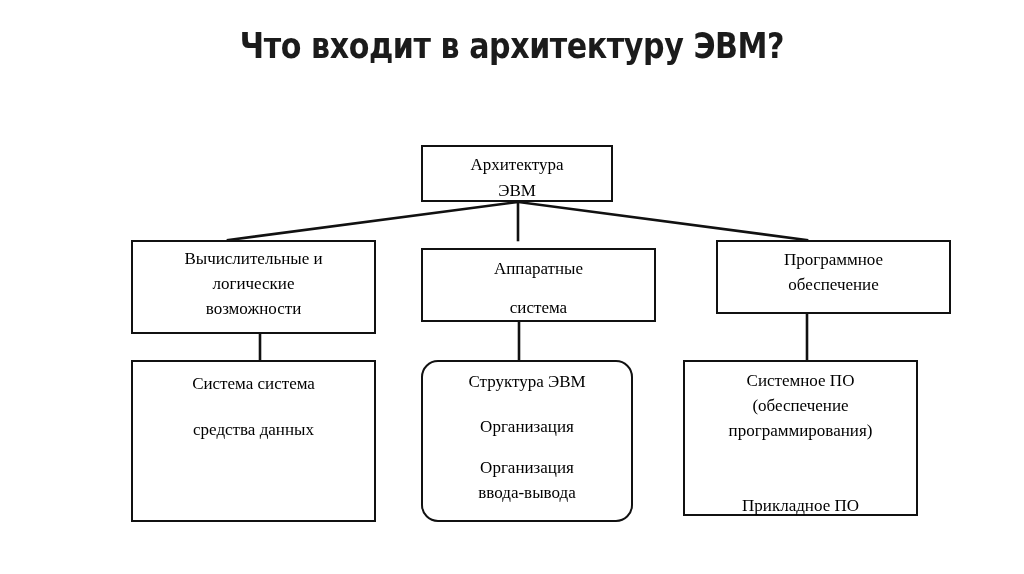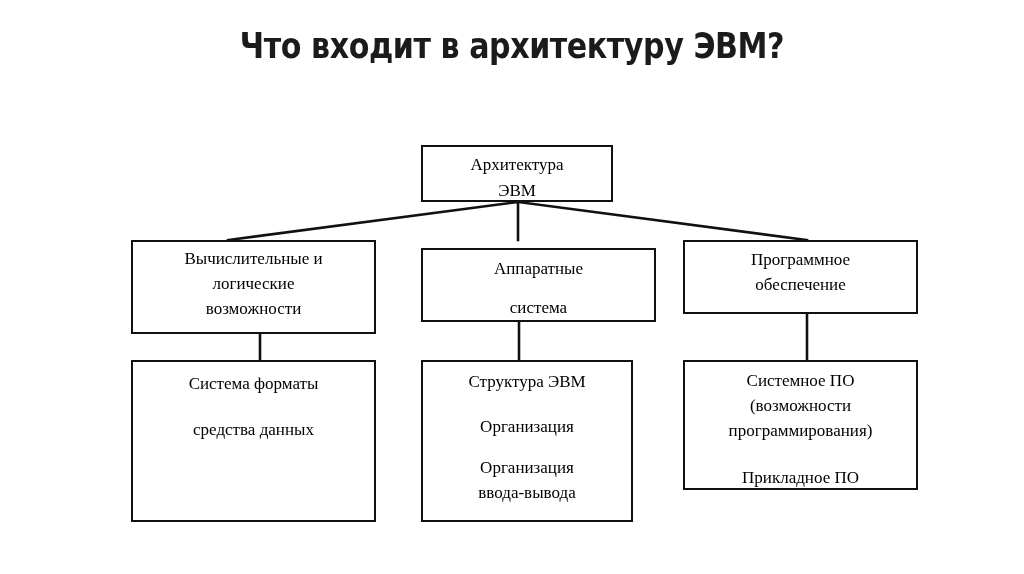--- a/index.html
+++ b/index.html
@@ -94,21 +94,21 @@
   #node-hardware {
     left: 421px;
     top: 240px;
     width: 235px;
     height: 74px;
     justify-content: space-between;
     padding-top: 6px;
     margin-top: 8px;
   }
   #node-software {
-    left: 683px;
+    left: 716px;
     top: 240px;
     width: 235px;
     height: 74px;
     justify-content: flex-start;
     padding-top: 5px;
   }
 
   
   #node-compute-detail {
     left: 131px;
@@ -120,31 +120,33 @@
   }
   #node-compute-detail .ln { margin-bottom: 21px; }
 
   #node-hardware-detail {
     left: 421px;
     top: 360px;
     width: 212px;
     height: 162px;
     justify-content: flex-start;
     padding-top: 7px;
+    border-radius: 17px;
   }
   #node-hardware-detail .grp { margin-bottom: 16px; }
   #node-hardware-detail .grp:first-child { margin-bottom: 20px; }
 
   #node-software-detail {
     left: 683px;
     top: 360px;
     width: 235px;
-    height: 130px;
+    height: 156px;
     justify-content: flex-start;
     padding-top: 6px;
+    gap: 28px;
   }
   #node-software-detail .grp { margin-bottom: 22px; }
 </style>
 </head>
 <body>
 
 <div id="canvas">
 
   <div id="page-title">Что входит в архитектуру ЭВМ?</div>
 
@@ -176,41 +178,41 @@
     <span class="ln">Аппаратные</span>
     <span class="ln">система</span>
   </div>
 
   <div class="node" id="node-software">
     <span class="ln">Программное</span>
     <span class="ln">обеспечение</span>
   </div>
 
   <div class="node" id="node-compute-detail">
-    <span class="ln">Система форматы</span>
+    <span class="ln">Система система</span>
     <span class="ln">средства данных</span>
   </div>
 
   <div class="node" id="node-hardware-detail">
     <div class="grp">
       <span class="ln">Структура ЭВМ</span>
     </div>
     <div class="grp">
       <span class="ln">Организация</span>
     </div>
     <div class="grp">
       <span class="ln">Организация</span>
       <span class="ln">ввода-вывода</span>
     </div>
   </div>
 
   <div class="node" id="node-software-detail">
     <div class="grp">
       <span class="ln">Системное ПО</span>
-      <span class="ln">(возможности</span>
+      <span class="ln">(обеспечение</span>
       <span class="ln">программирования)</span>
     </div>
     <div class="grp">
       <span class="ln">Прикладное ПО</span>
     </div>
   </div>
 
 </div>
 
 </body></html>

